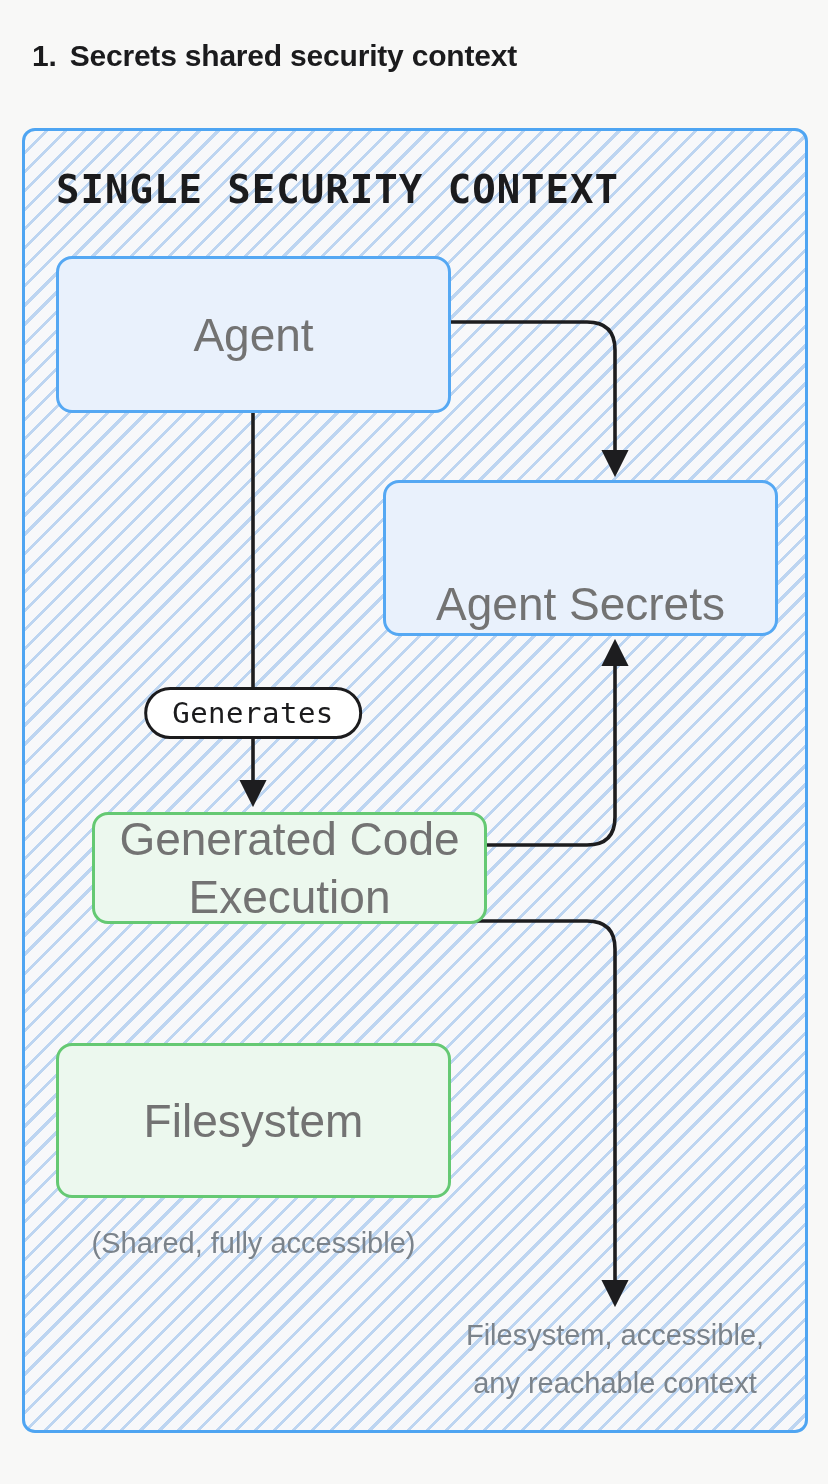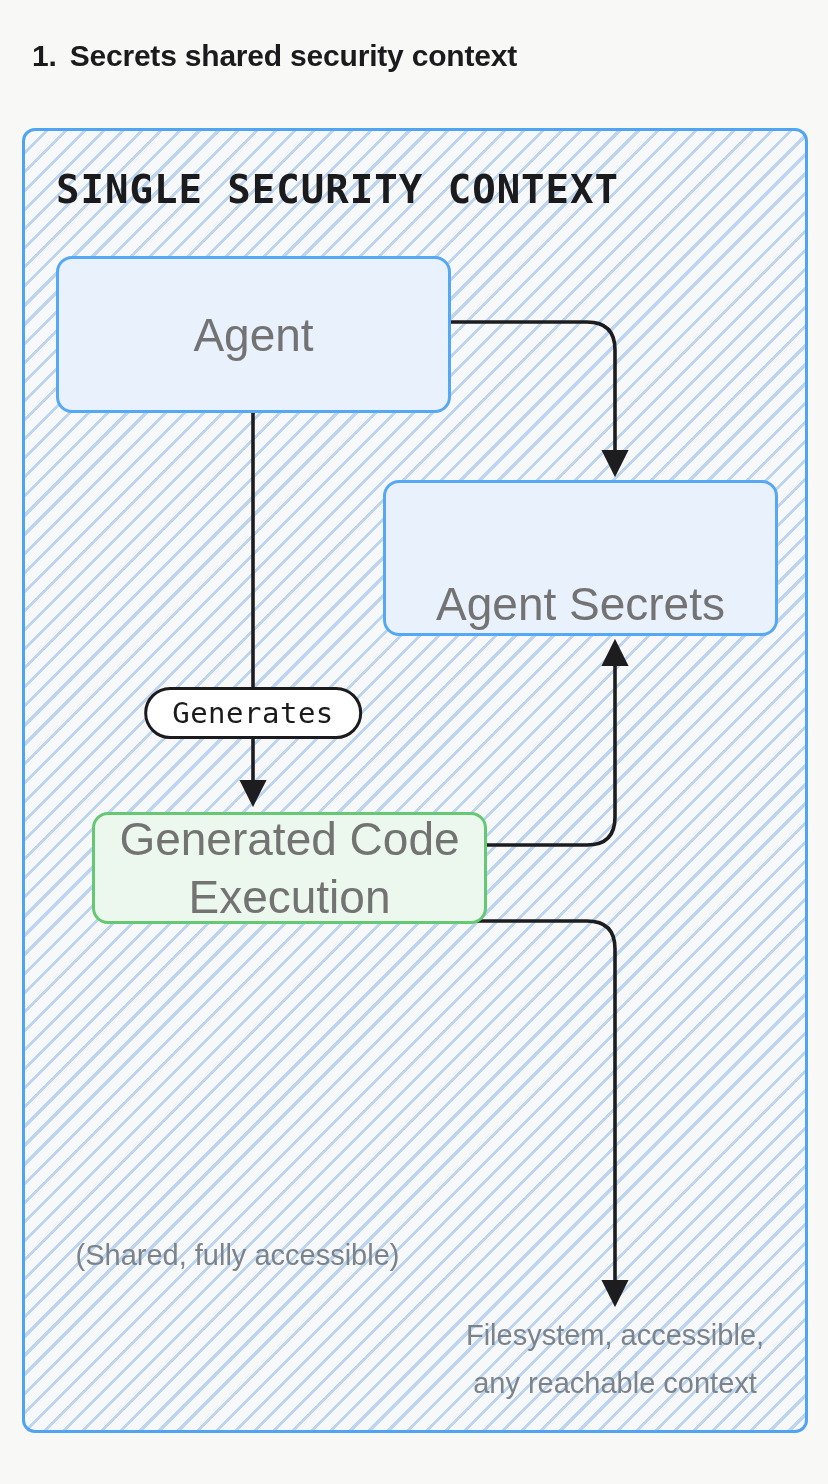--- a/index.html
+++ b/index.html
@@ -113,24 +113,23 @@
 
   
   .caption {
     position: absolute;
     color: #7b838b;
     font-size: 29px;
     line-height: 48px;
     text-align: center;
   }
   .caption-shared {
-    left: 15px;
+    left: 31px;
     top: 1088px;
     width: 395px;
-    margin-top: 12px;
   }
   .caption-reach {
     left: 390px;
     top: 1180px;
     width: 400px;
   }
 </style>
 </head>
 <body>
 
@@ -164,20 +163,23 @@
     </div>
 
     <div class="node node-blue node-secrets">
       <span>Agent Secrets</span>
     </div>
 
     <div class="node node-green node-codeexec">
       <span>Generated Code Execution</span>
     </div>
 
+    <div class="node node-green node-filesystem">
+      <span>Filesystem</span>
+    </div>
 
     <div class="pill pill-generates">
       <span>Generates</span>
     </div>
 
 
     <div class="caption caption-shared">(Shared, fully accessible)</div>
 
     <div class="caption caption-reach">
       <div>Filesystem, accessible,</div>

